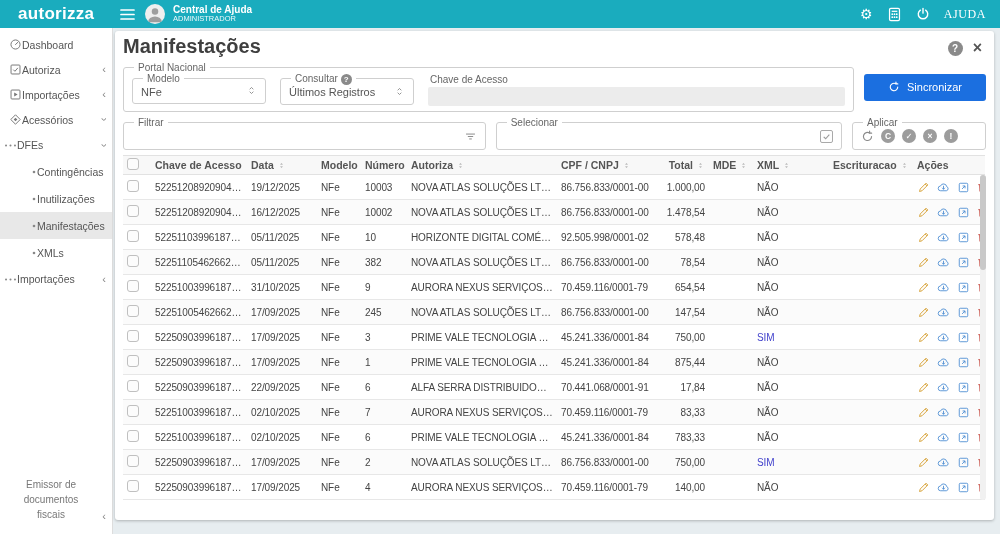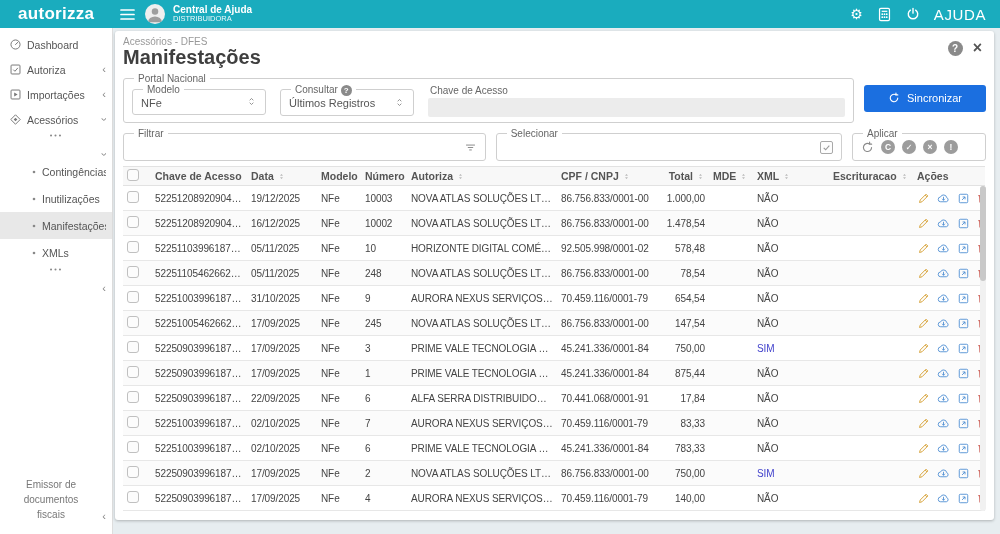--- a/index.html
+++ b/index.html
@@ -10,27 +10,27 @@
   .topbar { height:28px; background:#1aacbe; display:flex; align-items:center; color:#fff; }
   .logo { width:112px; padding-left:18px; font-size:17px; font-weight:bold; letter-spacing:.3px; }
   .hamburger { margin:0 10px 0 8px; cursor:pointer; display:flex; }
   .avatar { width:20px; height:20px; border-radius:50%; background:#efefef; overflow:hidden; display:flex; align-items:flex-end; justify-content:center; cursor:pointer; }
   .hc-block { margin-left:8px; line-height:1.1; cursor:pointer; }
   .hc-title { font-size:10px; font-weight:bold; }
   .hc-sub { font-size:7.5px; opacity:.92; }
   .top-right { margin-left:auto; display:flex; align-items:center; gap:14px; padding-right:14px; }
   .top-ico { cursor:pointer; display:flex; align-items:center; }
   .gear-glyph { font-size:14px; line-height:1; }
-  .ajuda { font-size:15px; letter-spacing:.6px; cursor:pointer; }
+  .ajuda { font-size:12px; letter-spacing:.6px; cursor:pointer;font-family:Liberation Serif, serif; }
 
   
   .app { display:flex; height:506px; }
   .sidebar { width:113px; background:#fff; border-right:1px solid #ddd; display:flex; flex-direction:column; padding-top:4px; }
-  .side-item { display:flex; align-items:center; gap:5px; height:25px; padding:0 6px 0 9px; font-size:10.5px; color:#555; cursor:pointer; flex:0 0 auto; }
-  .side-item.lvl1 { padding-left:4px; height:26px;flex-direction:column; }
+  .side-item { display:flex; align-items:center; height:25px; padding:0 6px 0 9px; font-size:10.5px; color:#555; cursor:pointer; flex:0 0 auto; }
+  .side-item.lvl1 { padding-left:4px; height:26px; }
   .side-item.lvl2 { padding-left:31px; height:27px; }
   .side-item.active { background:#e8e8e8; }
   .side-ico { display:flex; align-items:center; flex:0 0 auto; }
   .side-label { white-space:nowrap; overflow:hidden; }
   .chev { margin-left:auto; color:#888; font-size:11px; line-height:1; }
   .chev.down { transform:rotate(-90deg); }
   .side-footer { margin-top:auto; display:flex; align-items:flex-end; padding:8px 6px 12px 10px; color:#777; font-size:10px; cursor:pointer; }
   .side-footer .txt { width:82px; text-align:center; line-height:1.5; }
 
   
@@ -98,21 +98,21 @@
       </svg>
   </span>
   <span class="avatar">
     <svg width="20" height="20" viewBox="0 0 16 16">
         <circle cx="8" cy="6" r="2.6" fill="#9e9e9e"></circle>
         <path d="M2.5 14.5 a5.5 4.6 0 0 1 11 0 Z" fill="#9e9e9e"></path>
       </svg>
   </span>
   <div class="hc-block">
     <div class="hc-title">Central de Ajuda</div>
-    <div class="hc-sub">DISTRIBUIDORA</div>
+    <div class="hc-sub">ADMINISTRADOR</div>
   </div>
   <div class="top-right">
     <span class="top-ico gear-glyph">⚙</span>
     <span class="top-ico">
       <svg width="15" height="15" viewBox="0 0 16 16">
           <rect x="2.7" y="1.5" width="10.6" height="13" rx="1.4" fill="none" stroke="#fff" stroke-width="1.3"></rect>
           <line x1="5" y1="4.6" x2="11" y2="4.6" stroke="#fff" stroke-width="1.3"></line>
           <circle cx="5.6" cy="7.6" r=".95" fill="#fff"></circle>
           <circle cx="8" cy="7.6" r=".95" fill="#fff"></circle>
           <circle cx="10.4" cy="7.6" r=".95" fill="#fff"></circle>
@@ -230,21 +230,20 @@
         </div>
       </div>
     <div class="side-footer">
       <span class="txt">Emissor de documentos fiscais</span>
       <span class="chev">‹</span>
     </div>
   </div>
 
   <div class="main">
     <div class="card">
-      <div class="breadcrumb">Acessórios - DFES</div>
       <div class="page-title">Manifestações</div>
       <div class="header-actions">
         <span class="help-circle">?</span>
         <span class="close-x">×</span>
       </div>
 
       <div class="portal-row">
         <fieldset class="portal-fs">
           <legend>Portal Nacional</legend>
           <div class="portal-inner">
@@ -576,21 +575,21 @@
                       </svg>
                     </span>
                   </span>
                 </td>
               </tr>
               <tr>
                 <td><span class="cb"></span></td>
                 <td class="col-chave">522511054626620001...</td>
                 <td class="col-data">05/11/2025</td>
                 <td class="col-modelo">NFe</td>
-                <td class="col-numero">248</td>
+                <td class="col-numero">382</td>
                 <td class="col-emitente">NOVA ATLAS SOLUÇÕES LTDA</td>
                 <td class="col-cnpj">86.756.833/0001-00</td>
                 <td class="col-total">78,54</td>
                 <td class="col-mde"></td>
                 <td class="col-xml"><span class="">NÃO</span></td>
                 <td class="col-escrituracao"></td>
                 <td class="col-acoes">
                   <span class="acoes-cell">
                     <span class="act">
                       <svg width="13" height="13" viewBox="0 0 16 16">

